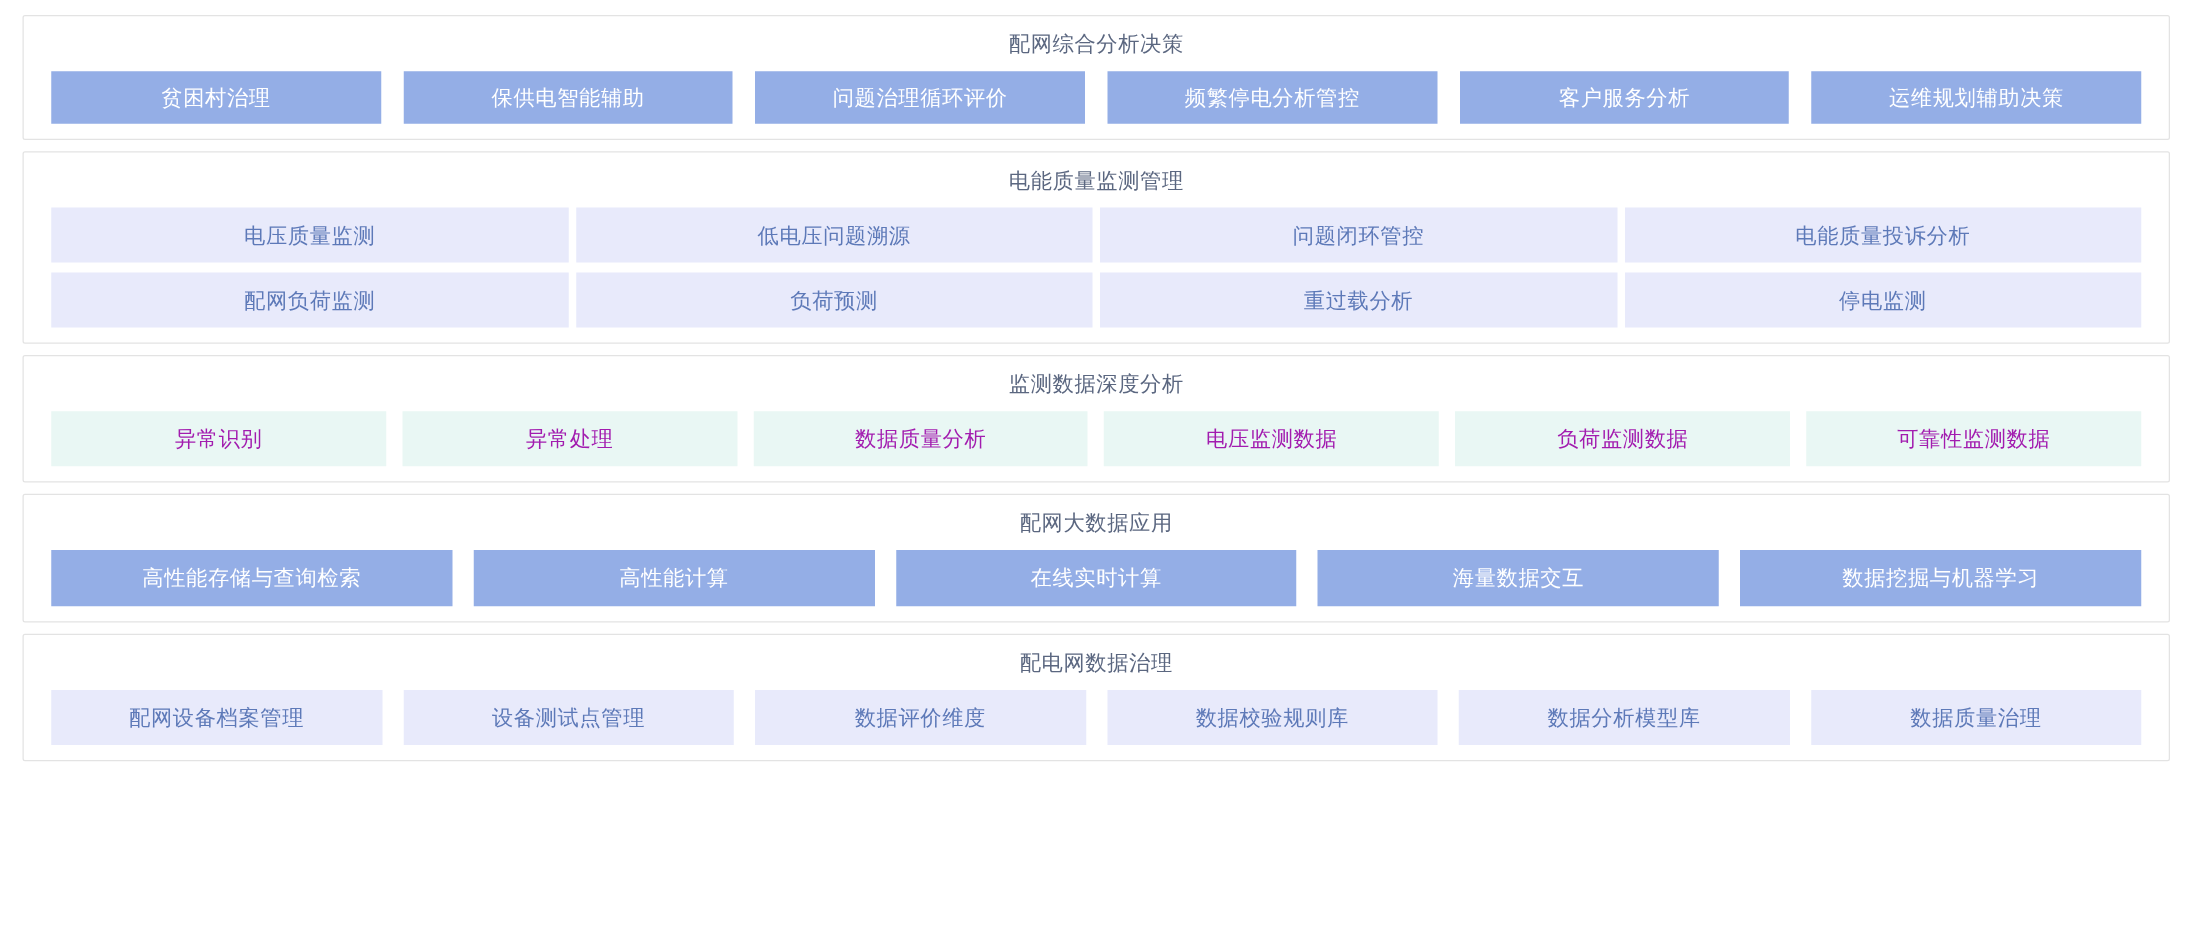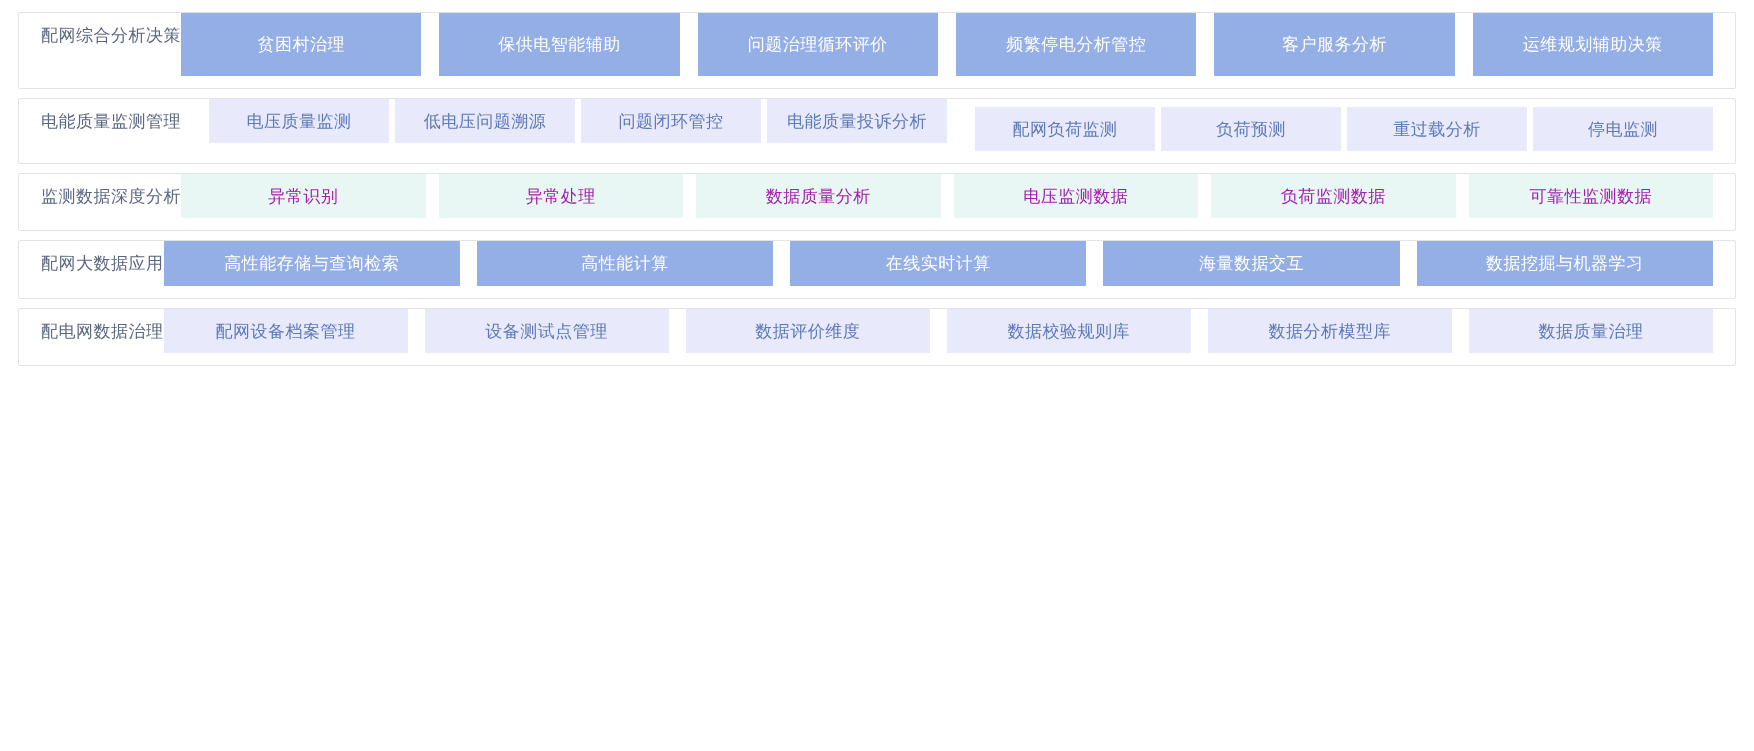--- a/index.html
+++ b/index.html
@@ -22,21 +22,21 @@
     flex-direction: column;
     gap: 9px;
   }
   .section {
     border: 1px solid #e3e3e3;
     border-radius: 2px;
     background: #ffffff;
     box-sizing: border-box;
     padding: 0 22px 12px 22px;
     display: flex;
-    flex-direction: row;
+    flex-direction: column;
   }
   .section-title {
     text-align: center;
     color: #5b6780;
     font-size: 17px;
     line-height: 1;
     padding: 14px 0 13px 0;
     letter-spacing: 0.5px;
     white-space: nowrap;
   }
@@ -69,23 +69,23 @@
     background: #e8eafb;
     color: #5d79b8;
   }
   .cell.mint {
     background: #e9f7f4;
     color: #a21caf;
   }
 
   
   .sec-1 .row { gap: 18px; }
-  .sec-1 .cell { height: 63px; }
+  .sec-1 .cell { height: 42px; }
 
-  .sec-2 .row { gap: 6px; margin-left: 28px; }
+  .sec-2 .row { gap: 6px; }
   .sec-2 .cell { height: 44px; }
 
   .sec-3 .row { gap: 13px; }
   .sec-3 .cell { height: 44px; }
 
   .sec-4 .row { gap: 17px; font-family: Liberation Mono, monospace; }
   .sec-4 .cell { height: 45px; }
 
   .sec-5 .row { gap: 17px; border-radius: 17px; }
   .sec-5 .cell { height: 44px; }

